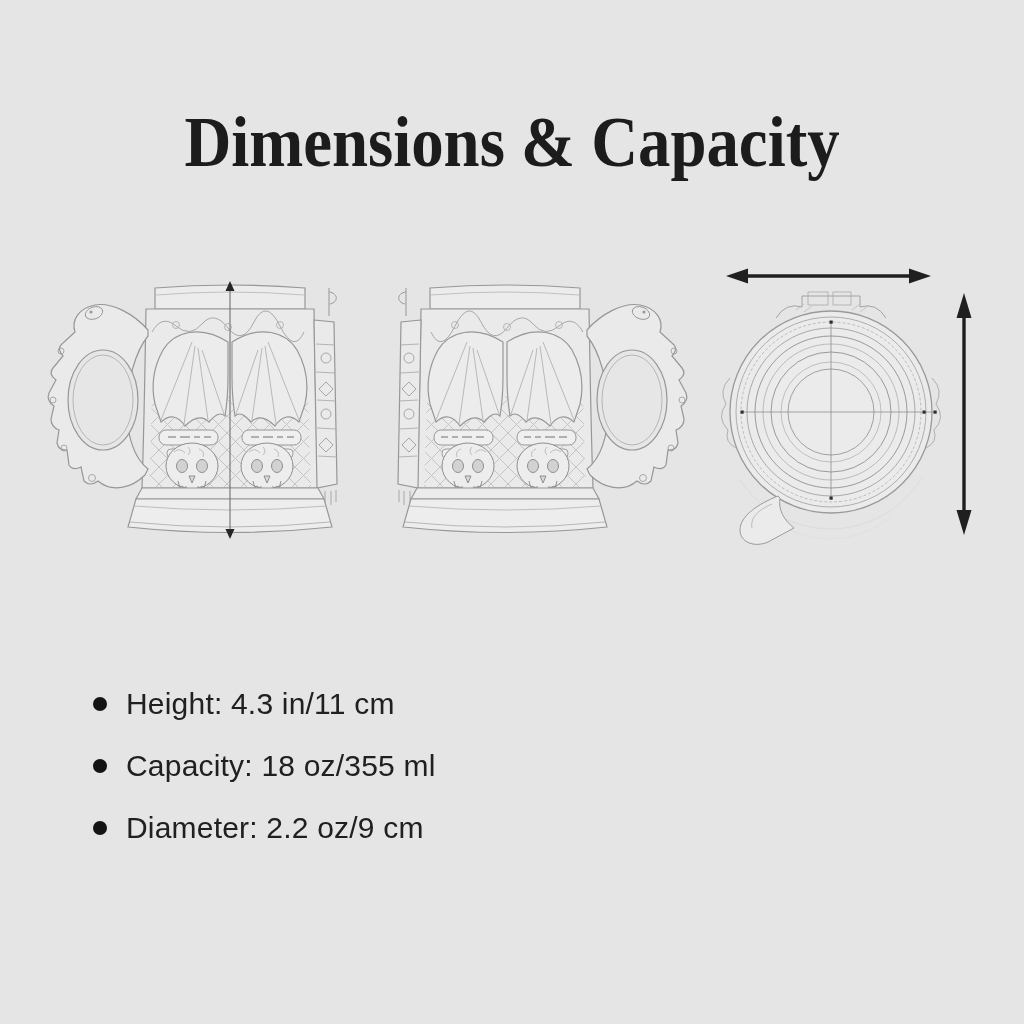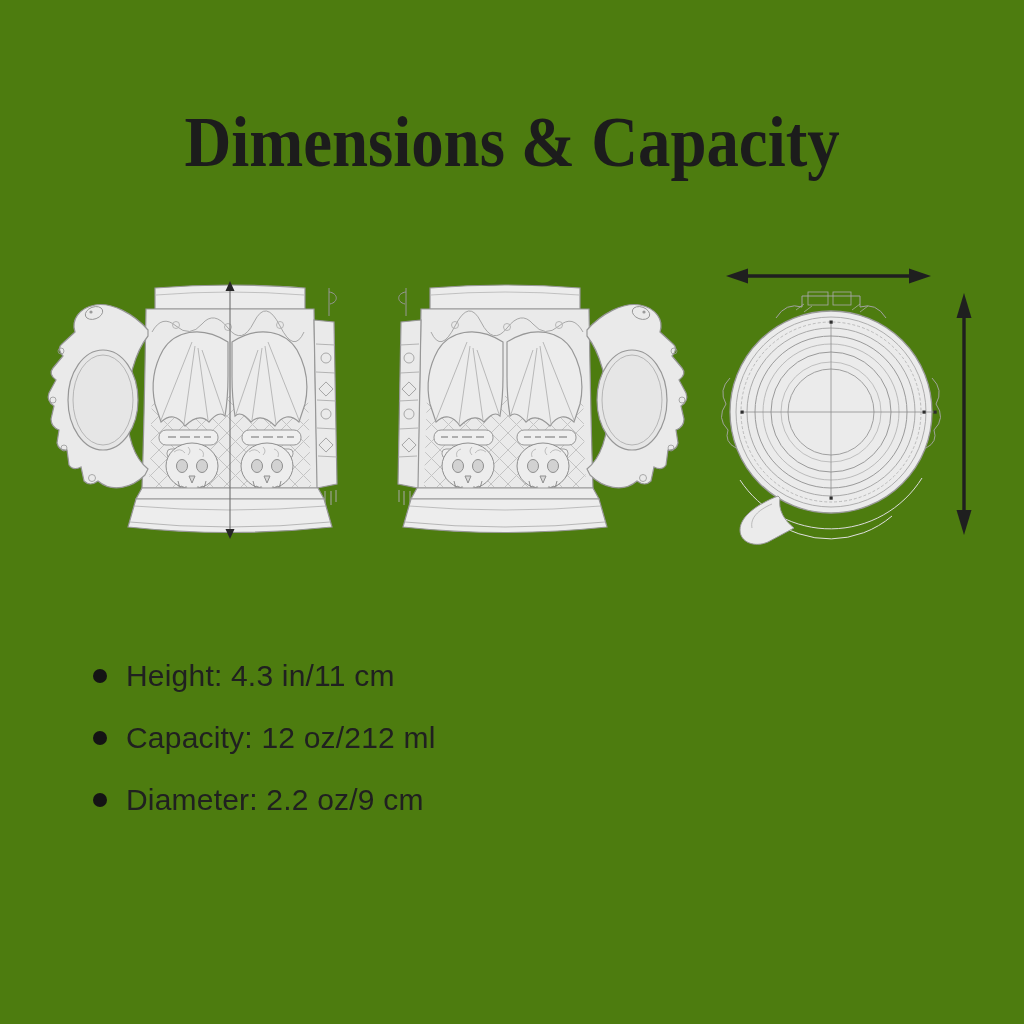--- a/index.html
+++ b/index.html
@@ -1,27 +1,27 @@
 <!DOCTYPE html>
 <html><head>
 <meta charset="utf-8">
 <style>
   html,body{margin:0;padding:0;}
-  .page{position:relative;width:1024px;height:1024px;background:#4d7c0f;overflow:hidden;
+  .page{position:relative;width:1024px;height:1024px;background:#e5e5e5;overflow:hidden;
         font-family:"Liberation Sans",sans-serif;}
   .title{position:absolute;top:106px;left:0;width:1024px;margin:0;text-align:center;
          font-family:"Liberation Serif",serif;font-weight:bold;font-size:72px;line-height:72px;
          color:#1c1c1c;}
   .title-inner{display:inline-block;transform:scaleX(0.90);transform-origin:50% 50%;}
   .view{position:absolute;}
   .view-left{left:40px;top:280px;}
   .view-mid{left:395px;top:280px;}
   .view-top{left:700px;top:252px;}
   .v-arrow{left:948px;top:288px;}
-  .specs{position:absolute;left:93px;top:658px;margin:0;padding:0;list-style:none;}
+  .specs{position:absolute;left:93px;top:686px;margin:0;padding:0;list-style:none;}
   .specs li{display:flex;align-items:center;height:36px;margin-bottom:26px;
             font-size:30px;color:#202020;letter-spacing:0.2px;}
   .dot{width:14px;height:14px;border-radius:50%;background:#141414;margin-right:19px;flex:none;}
 </style>
 </head>
 <body>
 
 <div class="page">
 
   <svg width="0" height="0" style="position:absolute" aria-hidden="true">
@@ -157,21 +157,21 @@
     <path d="M16,247 L8.5,222 L23.5,222 Z" fill="#1f1f1f"></path>
   </svg>
 
   <ul class="specs">
     <li>
       <span class="dot"></span>
       <span>Height: 4.3 in/11 cm</span>
     </li>
     <li>
       <span class="dot"></span>
-      <span>Capacity: 12 oz/212 ml</span>
+      <span>Capacity: 18 oz/355 ml</span>
     </li>
     <li>
       <span class="dot"></span>
       <span>Diameter: 2.2 oz/9 cm</span>
     </li>
   </ul>
 
 </div>
 
 </body></html>

